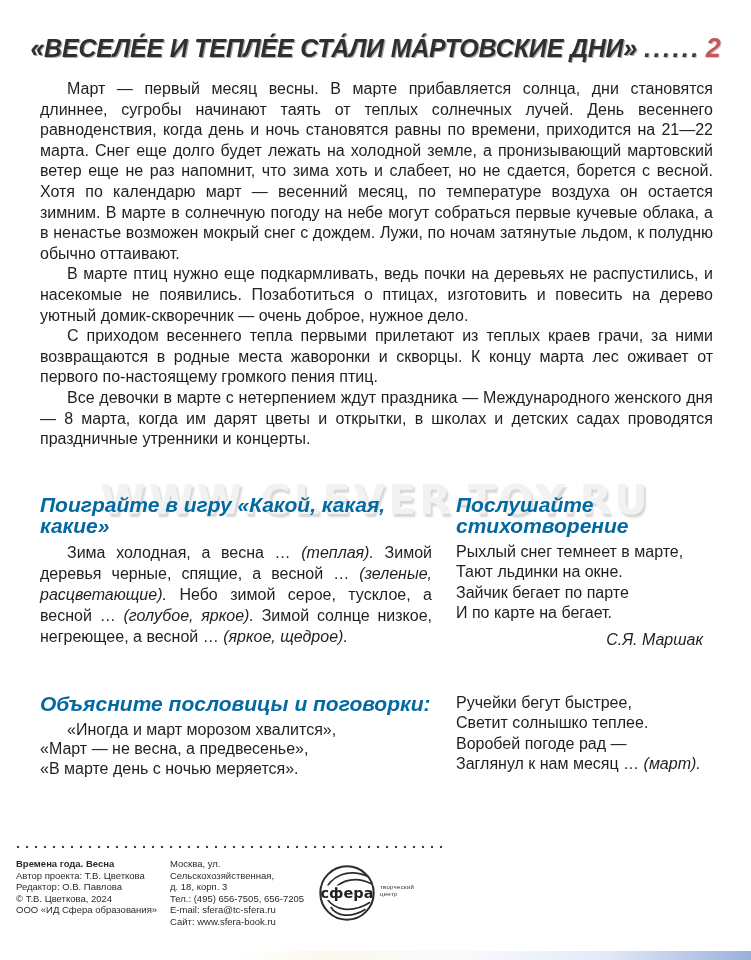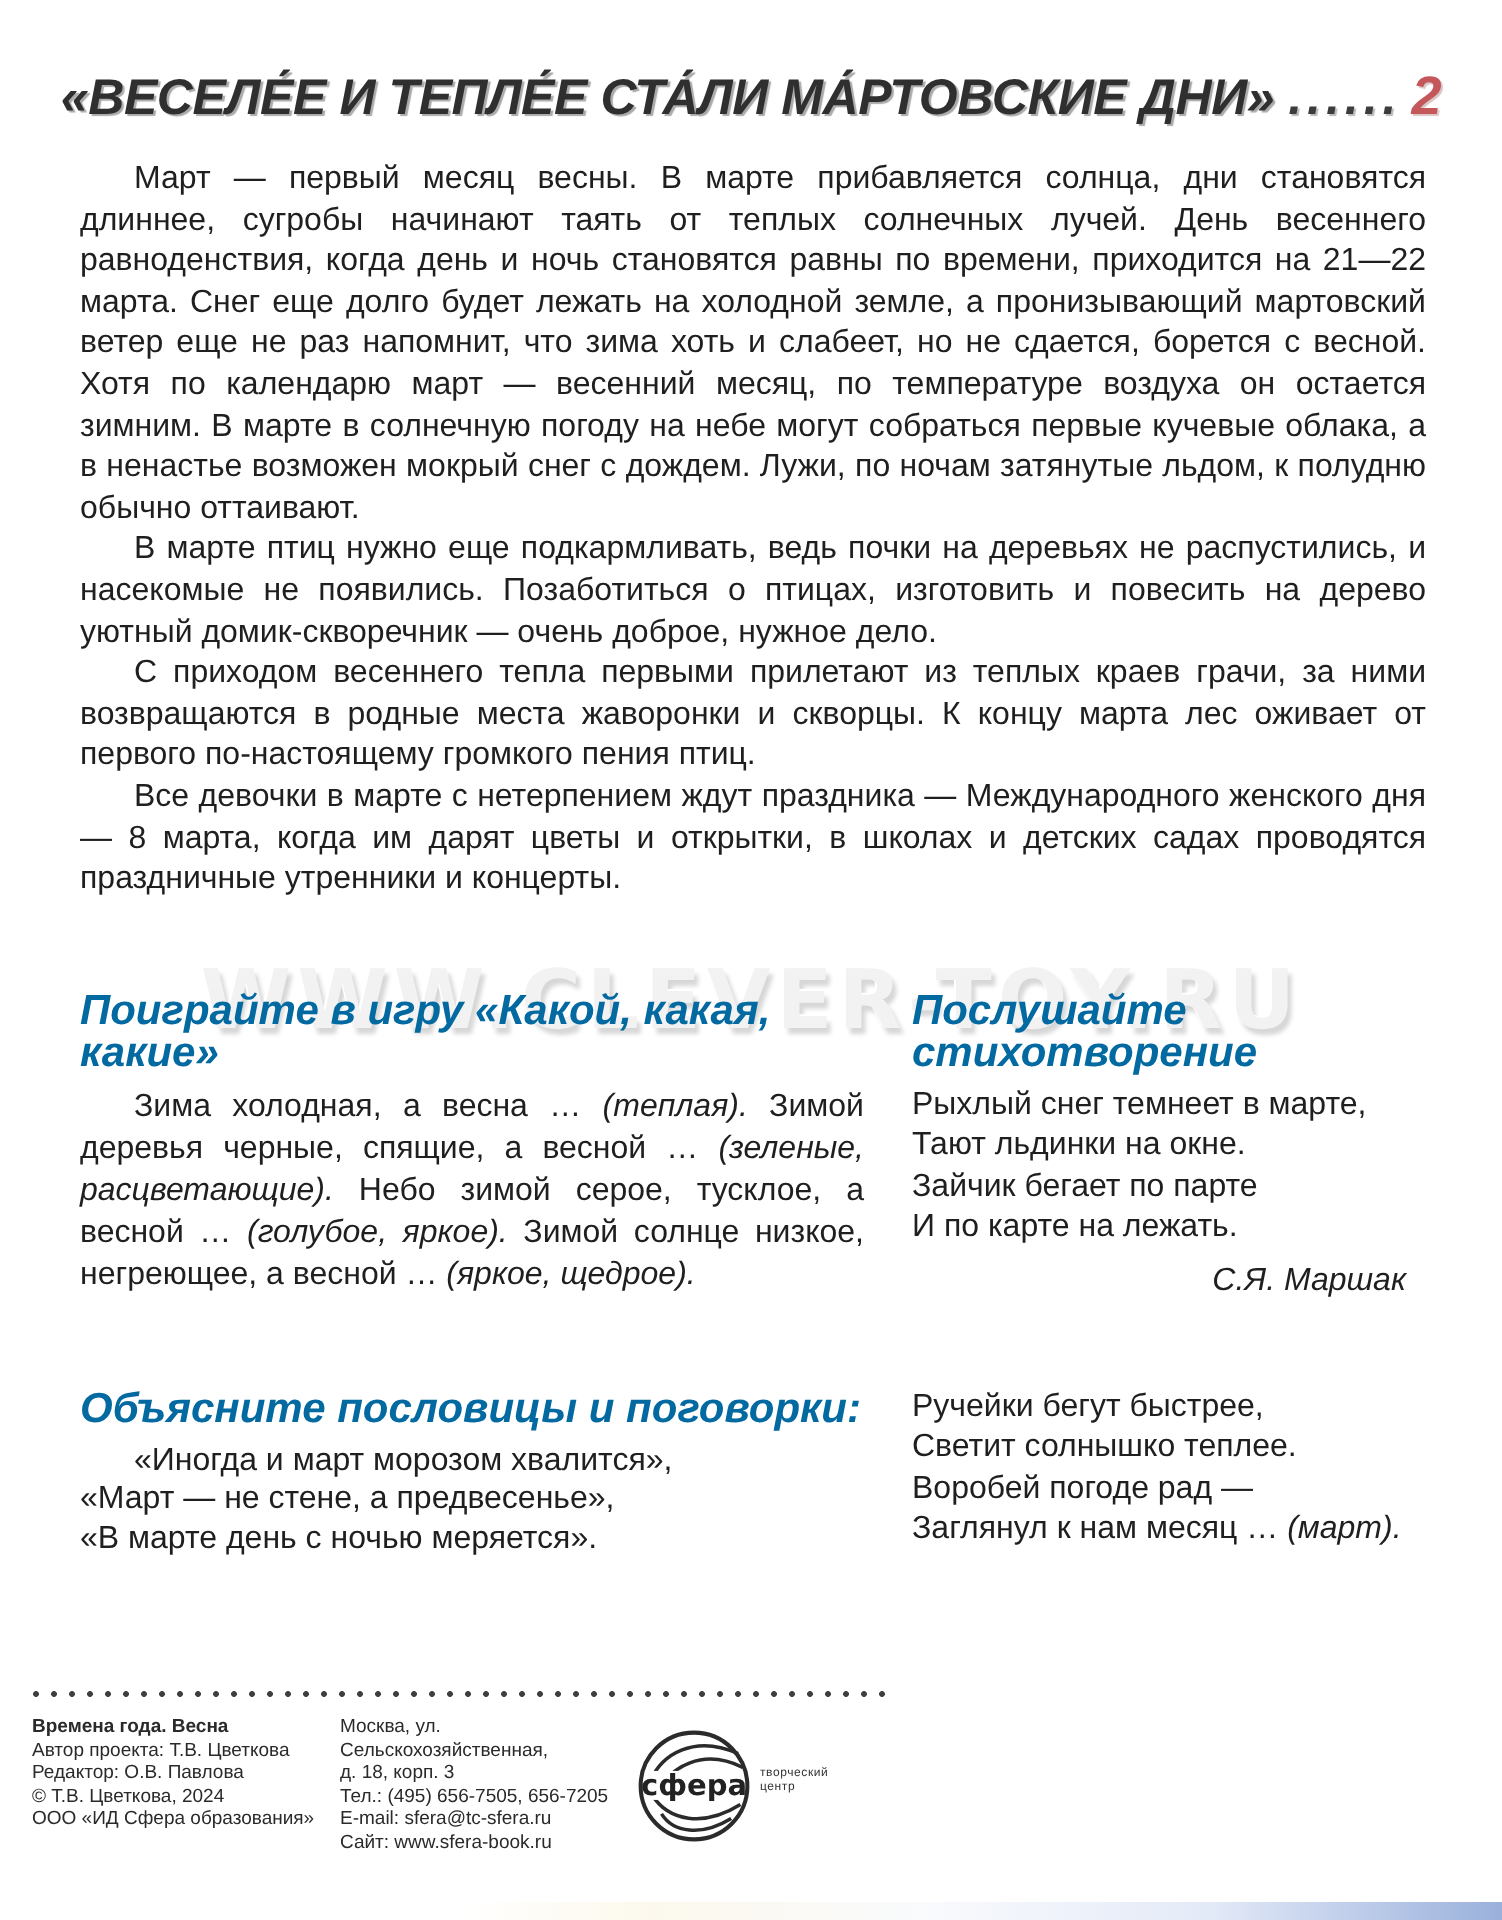--- a/index.html
+++ b/index.html
@@ -100,30 +100,30 @@
     <div class="columns">
       <div class="col-left">
         <p class="col-heading">Поиграйте в игру «Какой, какая, какие»</p>
         <p class="game-text"><span>Зима холодная, а весна … </span><span class="italic">(теплая).</span><span> Зимой деревья черные, спящие, а весной … </span><span class="italic">(зеленые, расцветающие).</span><span> Небо зимой серое, тусклое, а весной … </span><span class="italic">(голубое, яркое).</span><span> Зимой солнце низкое, негреющее, а весной … </span><span class="italic">(яркое, щедрое).</span></p>
       </div>
       <div class="col-right">
         <p class="col-heading">Послушайте стихотворение</p>
         <span class="line">Рыхлый снег темнеет в марте,</span>
         <span class="line">Тают льдинки на окне.</span>
         <span class="line">Зайчик бегает по парте</span>
-        <span class="line">И по карте на лежать.</span>
+        <span class="line">И по карте на бегает.</span>
         <span class="poem-author">С.Я. Маршак</span>
       </div>
     </div>
 
     <div class="columns second">
       <div class="col-left proverb-lines">
         <p class="col-heading">Объясните пословицы и поговорки:</p>
         <span class="line indent">«Иногда и март морозом хвалится»,</span>
-        <span class="line">«Март — не стене, а предвесенье»,</span>
+        <span class="line">«Март — не весна, а предвесенье»,</span>
         <span class="line">«В марте день с ночью меряется».</span>
       </div>
       <div class="col-right">
         <span class="line">Ручейки бегут быстрее,</span>
         <span class="line">Светит солнышко теплее.</span>
         <span class="line">Воробей погоде рад —</span>
         <span class="line"><span>Заглянул к нам месяц … </span><span class="italic">(март).</span></span>
       </div>
     </div>
   </div>

